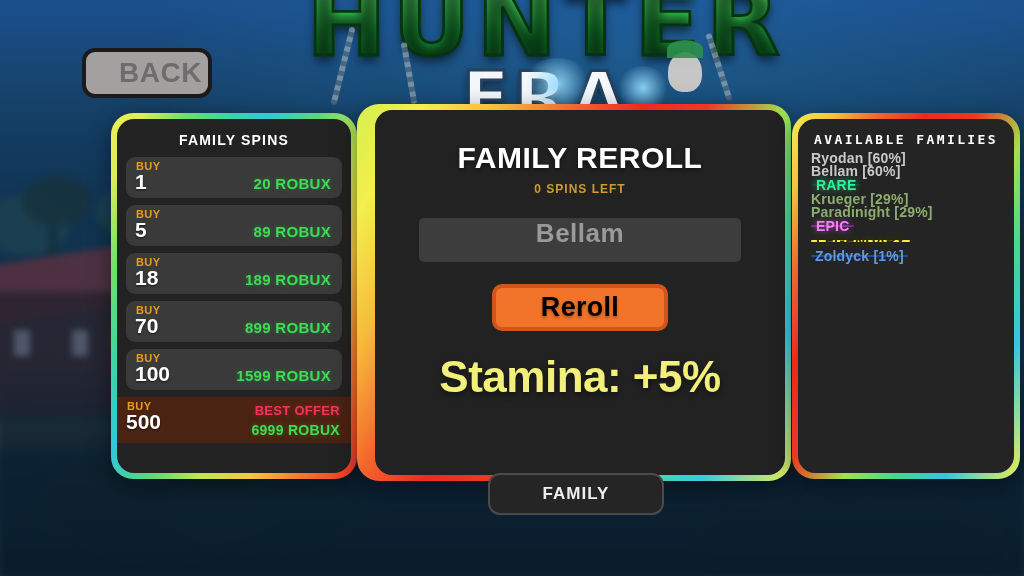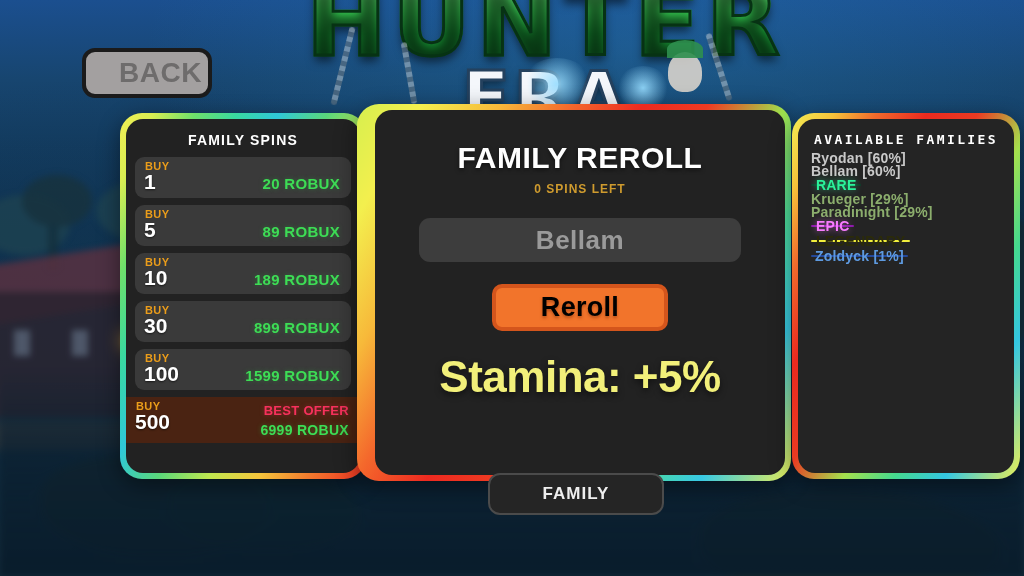--- a/index.html
+++ b/index.html
@@ -152,21 +152,21 @@
     width: 100%; height: 100%;
     background: #222222;
     border-radius: 17px;
     box-sizing: border-box;
     overflow: hidden;
     position: relative;
   }
 
   
   #panel-spins {
-    left: 120px; top: 113px; width: 246px; height: 366px;
+    left: 111px; top: 113px; width: 246px; height: 366px;
     background:
       linear-gradient(115deg,
         #f2ef55 0%, #d9ee52 8%, #6fe06a 18%, #39d9a0 28%, #2fc8d8 38%,
         #5ad77a 50%, #bfe84f 62%, #f6c63c 74%, #f27a2e 86%, #ee2f22 100%);
   }
   #panel-spins .panel-inner { background: #222222; }
 
   
   #panel-reroll {
     left: 357px; top: 104px; width: 434px; height: 377px;
@@ -257,22 +257,22 @@
     text-align: center;
     color: #cf9b2e;
     font-size: 12px; font-weight: bold;
     letter-spacing: 1px;
     margin-top: 7px;
   }
   .reroll-field {
     margin: 22px 44px 0 44px;
     height: 44px;
     background: #3d3d3d;
-    border-radius: 11px;
-    display: flex; align-items: center; justify-content: center;
+    border-radius: 5px;
+    display: flex; align-items: flex-start; justify-content: center;
     cursor: pointer;
   }
   .reroll-field span {
     color: #9a9a9a;
     font-size: 26px; font-weight: bold;
     letter-spacing: .5px;
   }
   .reroll-btn {
     margin: 22px auto 0 auto;
     width: 176px; height: 47px;
@@ -405,26 +405,26 @@
             <div class="spin-qty">1</div>
             <div class="spin-price">20 ROBUX</div>
           </div>
           <div class="spin-row">
             <div class="spin-buy">BUY</div>
             <div class="spin-qty">5</div>
             <div class="spin-price">89 ROBUX</div>
           </div>
           <div class="spin-row">
             <div class="spin-buy">BUY</div>
-            <div class="spin-qty">10</div>
+            <div class="spin-qty">18</div>
             <div class="spin-price">189 ROBUX</div>
           </div>
           <div class="spin-row">
             <div class="spin-buy">BUY</div>
-            <div class="spin-qty">30</div>
+            <div class="spin-qty">70</div>
             <div class="spin-price">899 ROBUX</div>
           </div>
           <div class="spin-row">
             <div class="spin-buy">BUY</div>
             <div class="spin-qty">100</div>
             <div class="spin-price">1599 ROBUX</div>
           </div>
           <div class="spin-row best">
             <div class="spin-buy">BUY</div>
             <div class="spin-qty">500</div>

